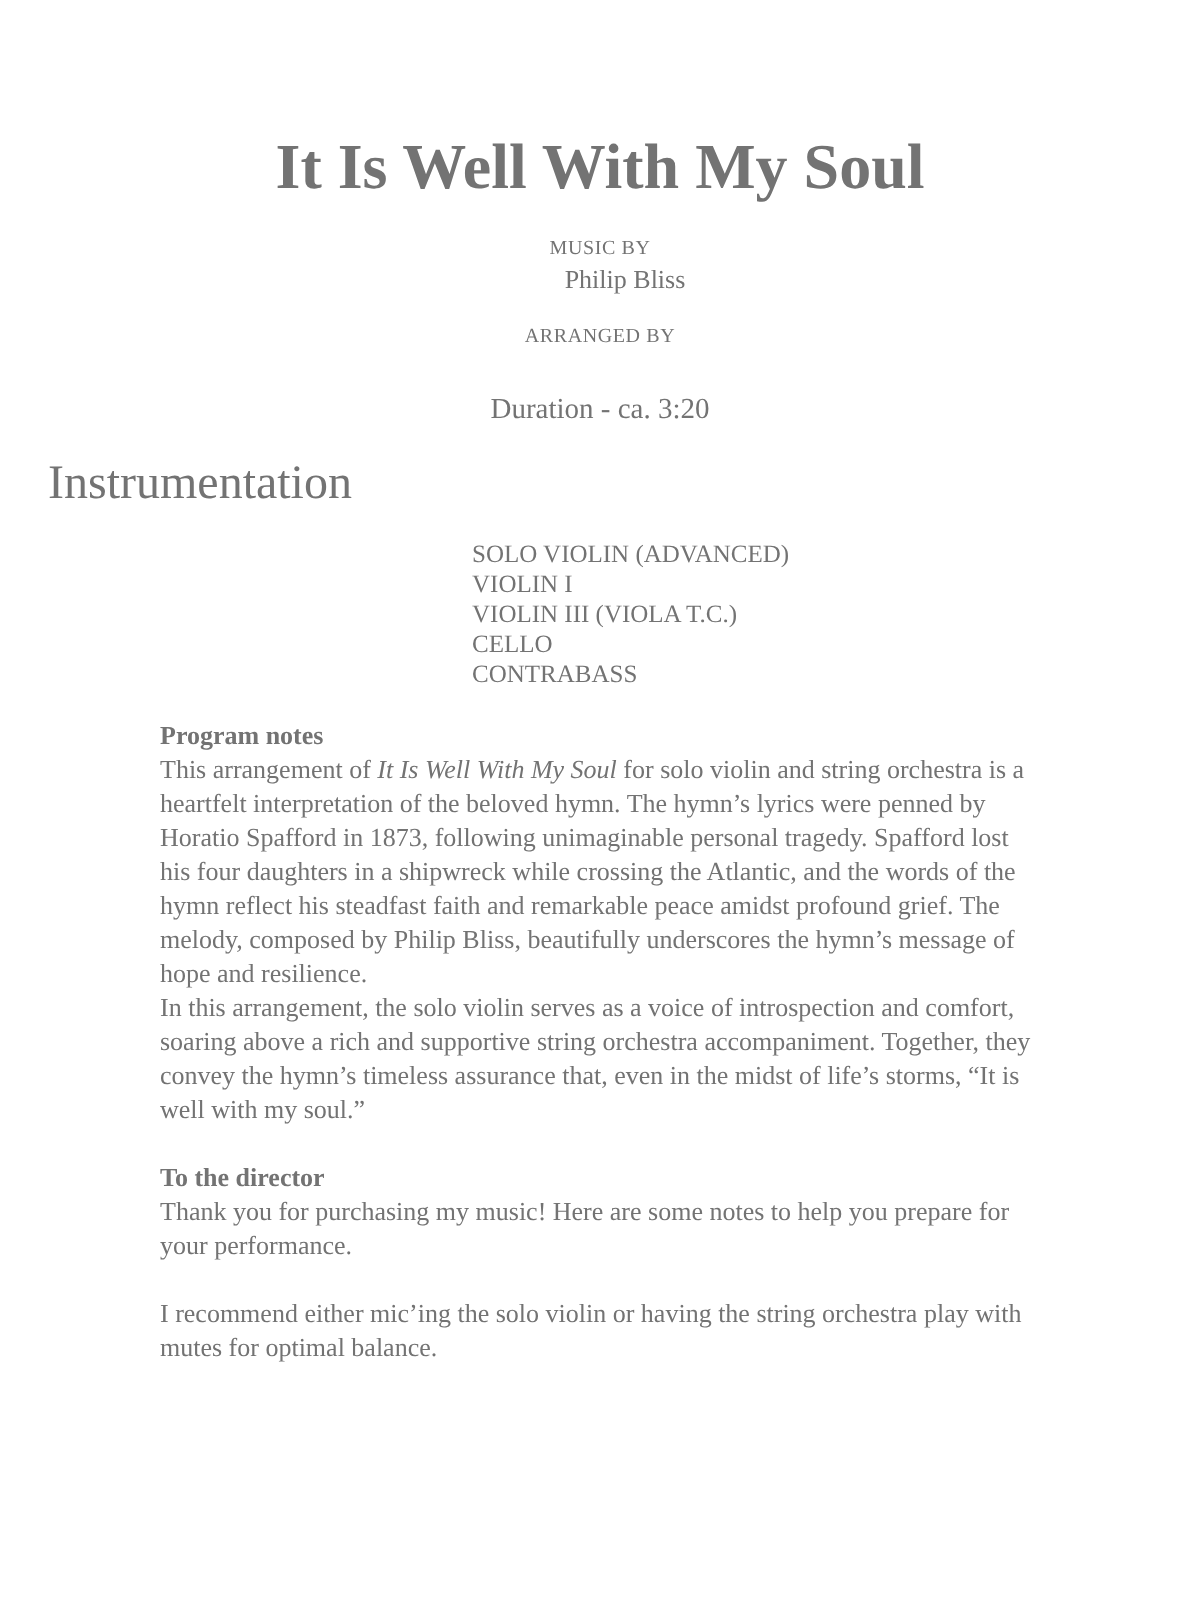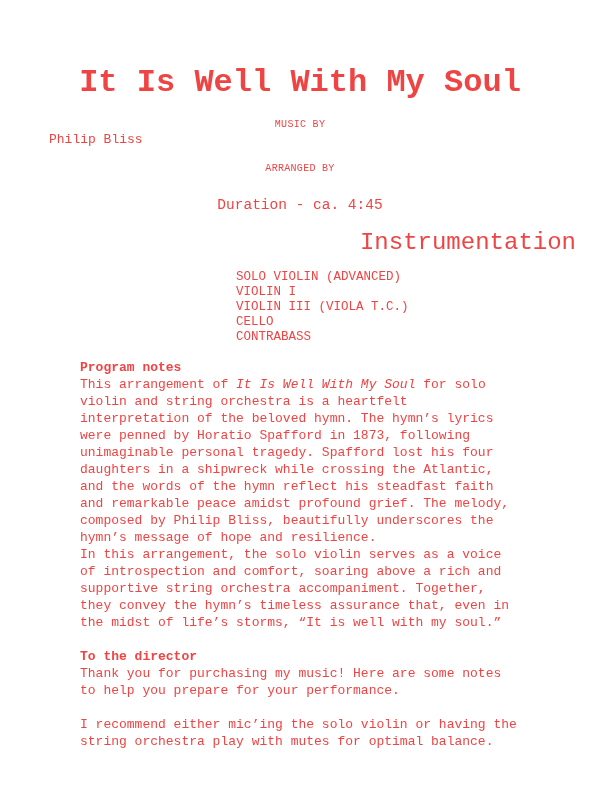--- a/index.html
+++ b/index.html
@@ -5,56 +5,57 @@
   html, body {
     margin: 0;
     padding: 0;
     background: #ffffff;
   }
   .page {
     position: relative;
     width: 552px;
     height: 812px;
     background: #ffffff;
-    color: #ef4444;
-    font-family: Liberation Mono, monospace;
+    color: #737373;
+    font-family: Liberation Serif, serif;
     overflow: hidden;
     margin: 0 auto;
   }
   .title {
     margin-top: 64px;
     text-align: center;
     font-size: 32px;
     line-height: 38px;
     font-weight: bold;
   }
   .credit-label {
     margin-top: 16px;
     text-align: center;
     font-size: 10px;
     line-height: 14px;
     letter-spacing: 0.3px;
   }
   .credit-name {
+    text-align: center;
     font-size: 13px;
     line-height: 15px;
     padding-left: 25px;
   }
   .credit-label.second {
     margin-top: 15px;
   }
   .duration {
     margin-top: 20px;
     text-align: center;
     font-size: 14.5px;
     line-height: 18px;
   }
   .inst-heading {
     margin-top: 14px;
-    text-align: right;
+    text-align: left;
     font-size: 24px;
     line-height: 29px;
     font-weight: normal;
   }
   .inst-list {
     list-style: none;
     margin: 13px 0 12px 212px;
     padding: 0;
     font-size: 12.5px;
     line-height: 15px;
@@ -86,21 +87,21 @@
 
 <div class="page">
 
   <div class="title">It Is Well With My Soul</div>
 
   <div class="credit-label">MUSIC BY</div>
   <div class="credit-name">Philip Bliss</div>
 
   <div class="credit-label second">ARRANGED BY</div>
 
-  <div class="duration">Duration - ca. 4:45</div>
+  <div class="duration">Duration - ca. 3:20</div>
 
   <div class="inst-heading">Instrumentation</div>
 
   <ul class="inst-list">
     <li>SOLO VIOLIN (ADVANCED)</li>
     <li>VIOLIN I</li>
     <li>VIOLIN III (VIOLA T.C.)</li>
     <li>CELLO</li>
     <li>CONTRABASS</li>
   </ul>

